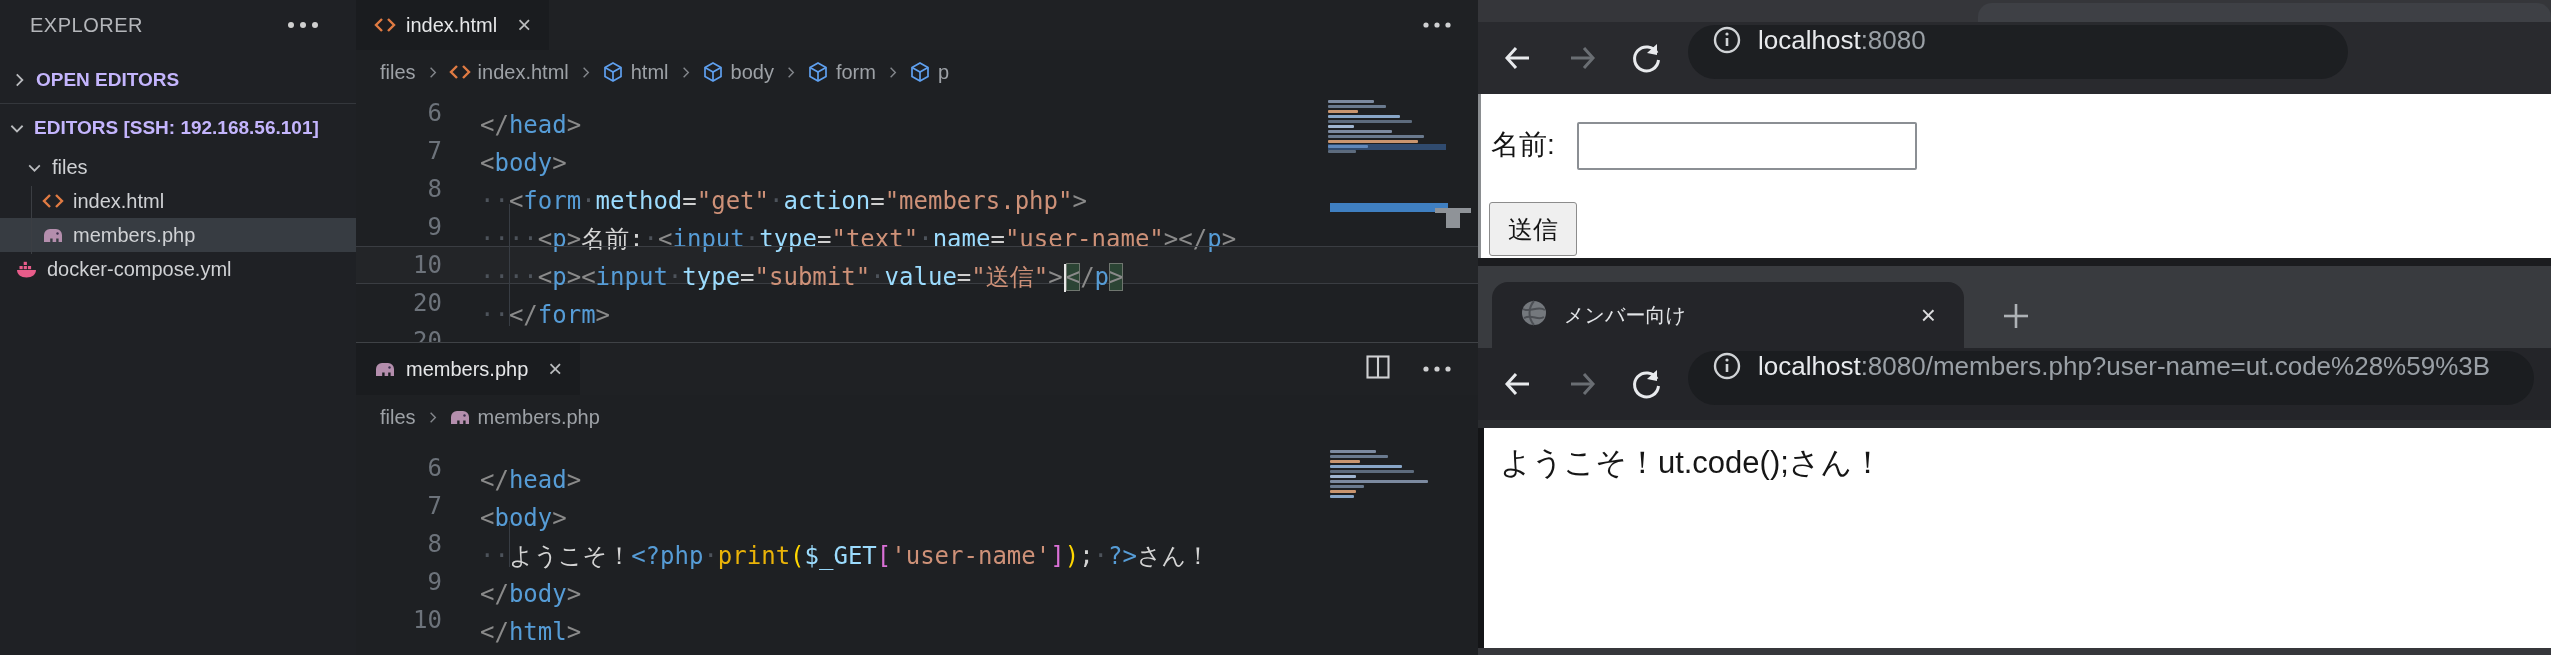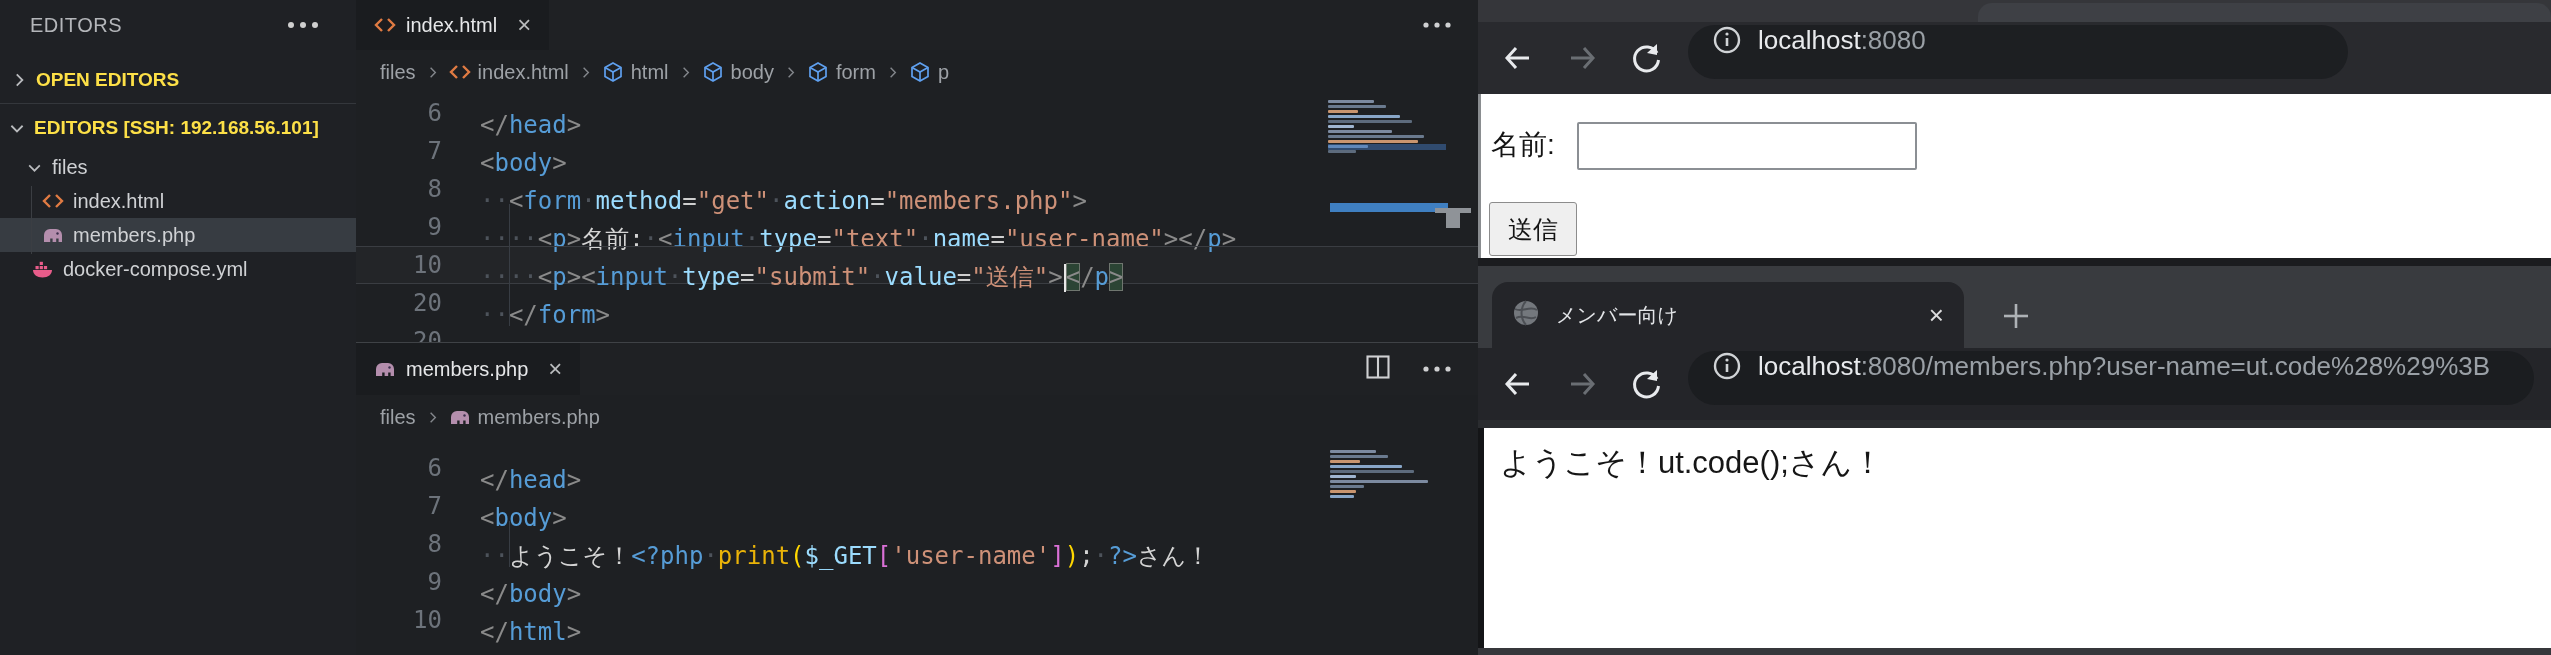--- a/index.html
+++ b/index.html
@@ -7,21 +7,21 @@
        font-family:"Liberation Sans",sans-serif;-webkit-font-smoothing:antialiased;}
   .abs{position:absolute;}
 
   
   #sidebar{left:0;top:0;width:356px;height:655px;background:#1f2125;color:#cfcfcf;}
   #sb-title{left:30px;top:14px;font-size:20px;letter-spacing:.5px;color:#b4b6ba;}
   #sb-more{right:36px;top:20px;color:#cfcfcf;}
   .dots3 svg{display:block}
   #sb-divider{left:0;top:103px;width:356px;height:1px;background:#34373c;}
   .sb-row{position:absolute;left:0;width:356px;height:36px;display:flex;align-items:center;gap:8px;
-          font-size:19px;font-weight:700;color:#fde047;}
+          font-size:19px;font-weight:700;color:#c4b5fd;}
   .tree{position:absolute;left:0;top:150px;width:356px;}
   .tree-row{position:relative;height:34px;display:flex;align-items:center;gap:9px;
             font-size:20px;font-weight:400;color:#cfd1d4;}
   .tree-row.sel{background:#373c42;}
   .chev{color:#b9bbbe;flex:0 0 auto;display:flex;}
   .ficon{flex:0 0 auto;display:flex;}
   #indent-guide{left:31px;top:186px;width:1px;height:68px;background:#3b3e43;}
 
   
   #editors{left:356px;top:0;width:1122px;height:655px;background:#1e2023;}
@@ -79,36 +79,36 @@
   #b1-content{left:0;top:94px;width:1073px;height:164px;background:#ffffff;box-shadow:inset 3px 0 0 #8a8d90;}
   #b1-name-label{left:13px;top:32px;font-size:28px;color:#141414;}
   #b1-input{left:99px;top:28px;width:332px;height:42px;background:#fff;border:2px solid #8b8f94;border-radius:2px;}
   #b1-submit{left:11px;top:108px;width:86px;height:52px;background:#efefef;border:1px solid #8c8c8c;
              border-radius:3px;font-size:25px;color:#141414;display:flex;align-items:center;justify-content:center;}
   #b-seam{left:0;top:258px;width:1073px;height:8px;background:#1b1c1f;}
   
   #b2{left:0;top:266px;width:1073px;height:389px;}
   #b2-tabstrip{left:0;top:0;width:1073px;height:82px;background:#393b3f;}
   #b2-tab{left:14px;top:16px;width:472px;height:66px;background:#242529;border-radius:16px 16px 0 0;
-          display:flex;align-items:center;gap:16px;padding:0 20px;box-sizing:border-box;}
+          display:flex;align-items:center;gap:16px;padding:0 28px;box-sizing:border-box;}
   #b2-tab-title{font-size:20px;color:#e3e5e8;flex:1;}
   #b2-tab-close{font-size:26px;color:#dcdcde;}
   #b2-newtab{left:510px;top:22px;width:56px;height:56px;display:flex;align-items:center;justify-content:center;color:#aeb2b6;}
   #b2-toolbar{left:0;top:82px;width:1073px;height:72px;background:#242529;}
   #b2-pill{left:210px;width:846px;background:#1b1d20;}
   #b2-under{left:0;top:154px;width:1073px;height:8px;background:#2a2c2f;}
   #b2-content{left:6px;top:162px;width:1067px;height:220px;background:#ffffff;}
   #b2-welcome{left:16px;top:14px;font-size:31px;color:#161616;}
   #b2-bottom{left:0;top:382px;width:1073px;height:7px;background:#36373b;}
 </style>
 </head>
 <body>
 
 <div id="sidebar" class="abs">
-  <div id="sb-title" class="abs">EDITORS</div>
+  <div id="sb-title" class="abs">EXPLORER</div>
   <div id="sb-more" class="abs dots3">
     <svg width="34" height="10" viewBox="0 0 34 10">
         <g fill="#cfcfcf">
           <circle cx="5" cy="5" r="3"></circle>
           <circle cx="17" cy="5" r="3"></circle>
           <circle cx="29" cy="5" r="3"></circle>
         </g>
       </svg>
   </div>
   <div class="sb-row" id="sb-open-editors" style="top:62px;padding-left:10px;">
@@ -150,21 +150,21 @@
       </div>
       <div class="tree-row sel" style="padding-left: 42px;">
         <span class="ficon">
           <svg width="22" height="22" viewBox="0 0 22 22">
             <path d="M2 18 v-7 a6 6 0 0 1 6-6 h6 a6 6 0 0 1 6 6 v7 h-3.4 v-3.4 h-2.4 V18 h-3.6 v-3.4 h-2.4 V18 z" fill="#b48ead"></path>
             <circle cx="15.5" cy="9.5" r="1.2" fill="#3c2f4d"></circle>
           </svg>
         </span>
         <span>members.php</span>
       </div>
-      <div class="tree-row" style="padding-left: 32px;">
+      <div class="tree-row" style="padding-left: 16px;">
         <span class="ficon">
           <svg width="22" height="22" viewBox="0 0 22 22">
             <g fill="#e85c8a">
               <path d="M1 12 h19 c0 4.5 -3.8 7.5 -9.5 7.5 C4.8 19.5 1 16.5 1 12 z"></path>
               <rect x="3.5" y="8" width="3.2" height="3.2"></rect>
               <rect x="7.7" y="8" width="3.2" height="3.2"></rect>
               <rect x="11.9" y="8" width="3.2" height="3.2"></rect>
               <rect x="7.7" y="3.8" width="3.2" height="3.2"></rect>
             </g>
           </svg>
@@ -476,21 +476,21 @@
             <path d="M29 13 A12 12 0 1 0 30.5 20" fill="none" stroke="#e8eaed" stroke-width="3"></path>
             <polygon points="29,4 29,15 19,13" fill="#e8eaed"></polygon>
           </svg>
         </span>
       <div class="pill" id="b2-pill">
         <span><svg width="30" height="30" viewBox="0 0 30 30">
               <circle cx="15" cy="15" r="12" fill="none" stroke="#d0d3d6" stroke-width="2.4"></circle>
               <line x1="15" y1="13" x2="15" y2="21" stroke="#d0d3d6" stroke-width="2.6"></line>
               <circle cx="15" cy="9" r="1.6" fill="#d0d3d6"></circle>
             </svg></span>
-        <span class="urltext"><span class="host">localhost</span><span>:8080/members.php?user-name=ut.code%28%29%3B</span></span>
+        <span class="urltext"><span class="host">localhost</span><span>:8080/members.php?user-name=ut.code%28%59%3B</span></span>
       </div>
     </div>
     <div id="b2-under" class="abs"></div>
     <div id="b2-content" class="abs">
       <span id="b2-welcome" class="abs">ようこそ！ut.code();さん！</span>
     </div>
     <div id="b2-bottom" class="abs"></div>
   </div>
 </div>
 

